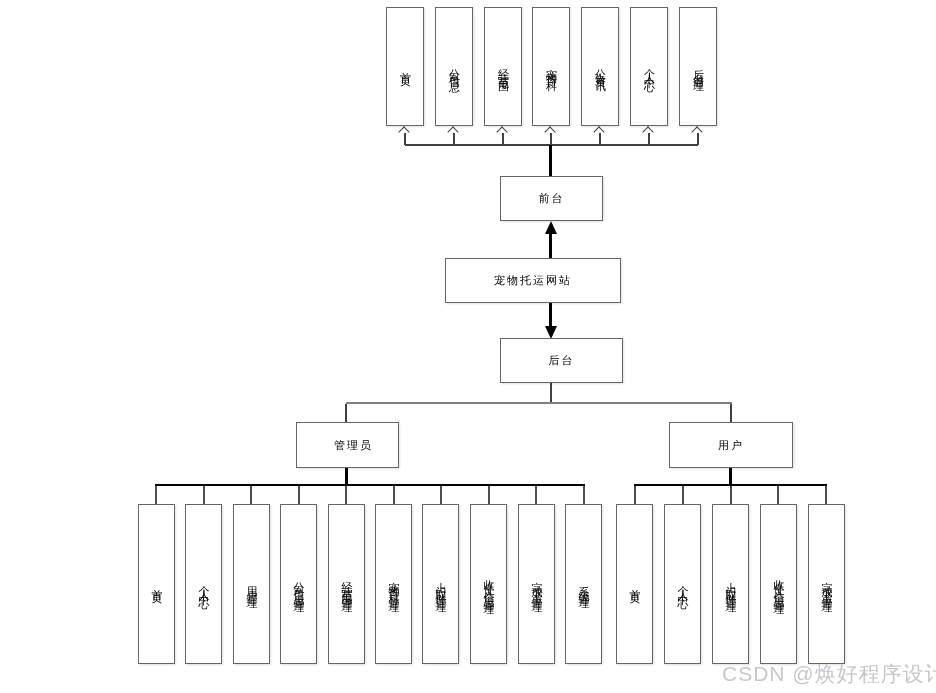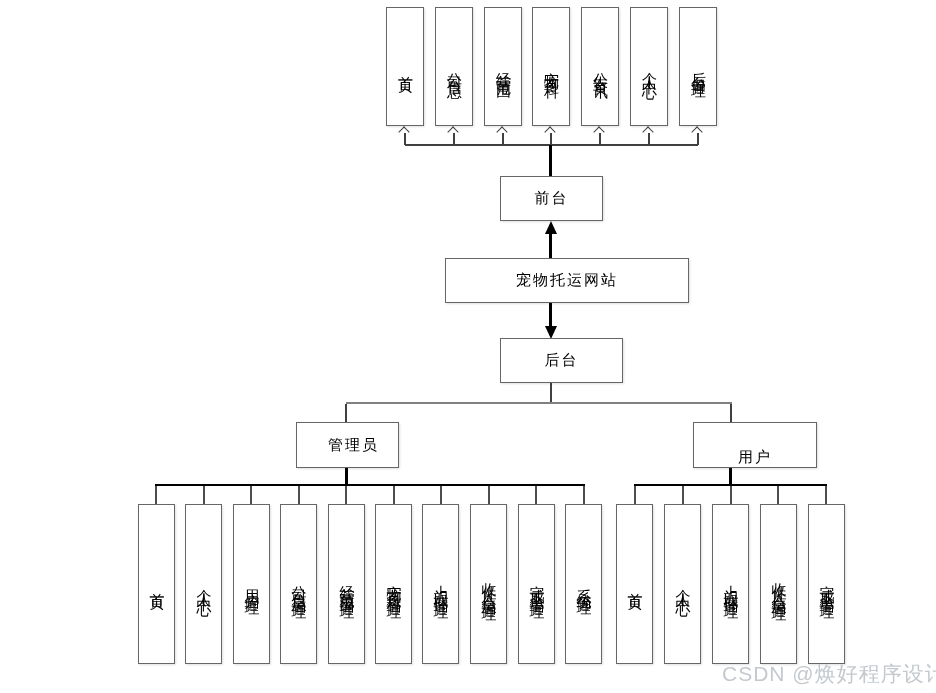--- a/index.html
+++ b/index.html
@@ -4,21 +4,21 @@
 <style>
   html,body{margin:0;padding:0;background:#fff;}
   #canvas{
     position:relative;width:936px;height:693px;background:#ffffff;
     font-family:"Liberation Sans",sans-serif;color:#000;overflow:hidden;
   }
   .node{
     position:absolute;background:#fff;border:1px solid #666;
     box-shadow:1px 1px 2px rgba(0,0,0,0.12);
     display:flex;align-items:center;justify-content:center;
-    font-size:15px;letter-spacing:2px;box-sizing:border-box;z-index:2;
+    font-size:11px;letter-spacing:2px;box-sizing:border-box;z-index:2;
   }
   .vbox{
     writing-mode:vertical-rl;text-orientation:upright;letter-spacing:4px;
     padding-top:2px;
   }
   .hline,.vline{position:absolute;z-index:1;}
   .hline{height:1.5px;background:#404040;}
   .vline{width:1.5px;background:#404040;}
   .thick{background:#000;}
   .gray{background:#808080;}
@@ -116,31 +116,31 @@
   <div class="node vbox" style="left:630px;top:7px;width:38px;height:119px;">
       <span>个人中心</span>
     </div>
   <div class="node vbox" style="left:679px;top:7px;width:38px;height:119px;">
       <span>后台管理</span>
     </div>
 
   <div class="node" style="left:500px;top:176px;width:103px;height:45px;">
       <span>前台</span>
     </div>
-  <div class="node" style="left:445px;top:258px;width:244px;height:45px;">
+  <div class="node" style="left:445px;top:258px;width:176px;height:45px;">
       <span>宠物托运网站</span>
     </div>
   <div class="node" style="left:500px;top:338px;width:123px;height:45px;">
       <span>后台</span>
     </div>
 
   <div class="node" style="left:296px;top:422px;width:103px;height:46px;padding-left:12px;">
       <span>管理员</span>
     </div>
-  <div class="node" style="left:693px;top:422px;width:124px;height:46px;align-items:flex-end;">
+  <div class="node" style="left:669px;top:422px;width:124px;height:46px;">
       <span>用户</span>
     </div>
 
   <div class="node vbox" style="left:138px;top:504px;width:37px;height:160px;">
       <span>首页</span>
     </div>
   <div class="node vbox" style="left:185px;top:504px;width:37px;height:160px;">
       <span>个人中心</span>
     </div>
   <div class="node vbox" style="left:233px;top:504px;width:37px;height:160px;">

